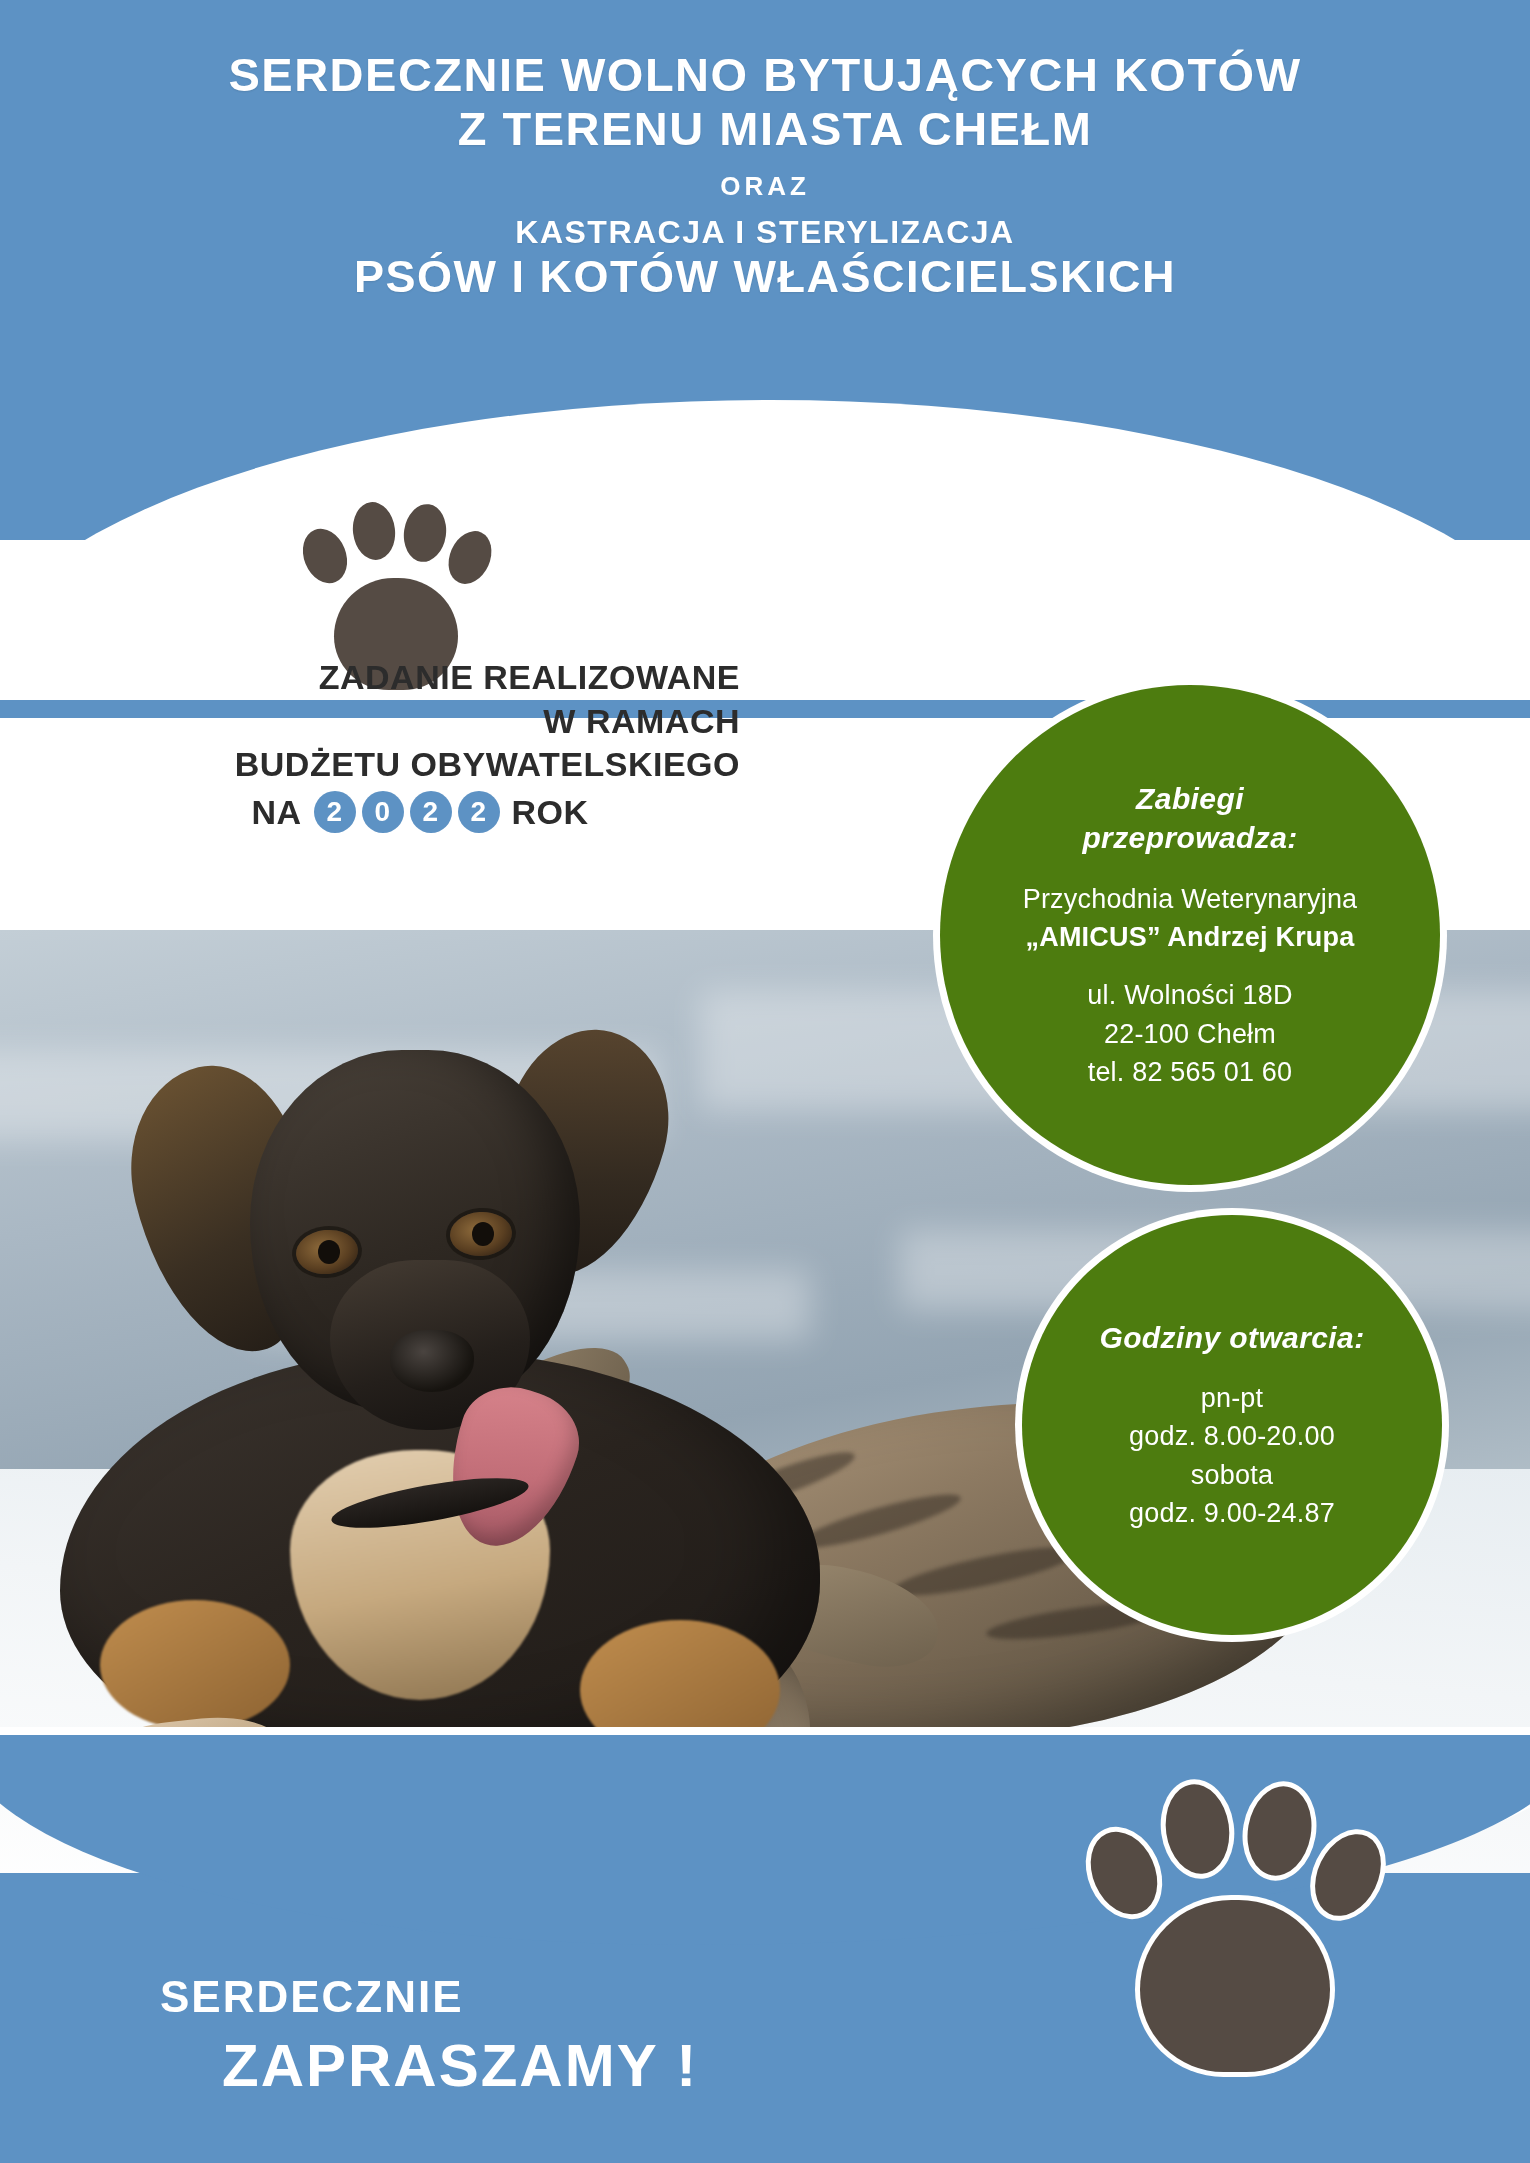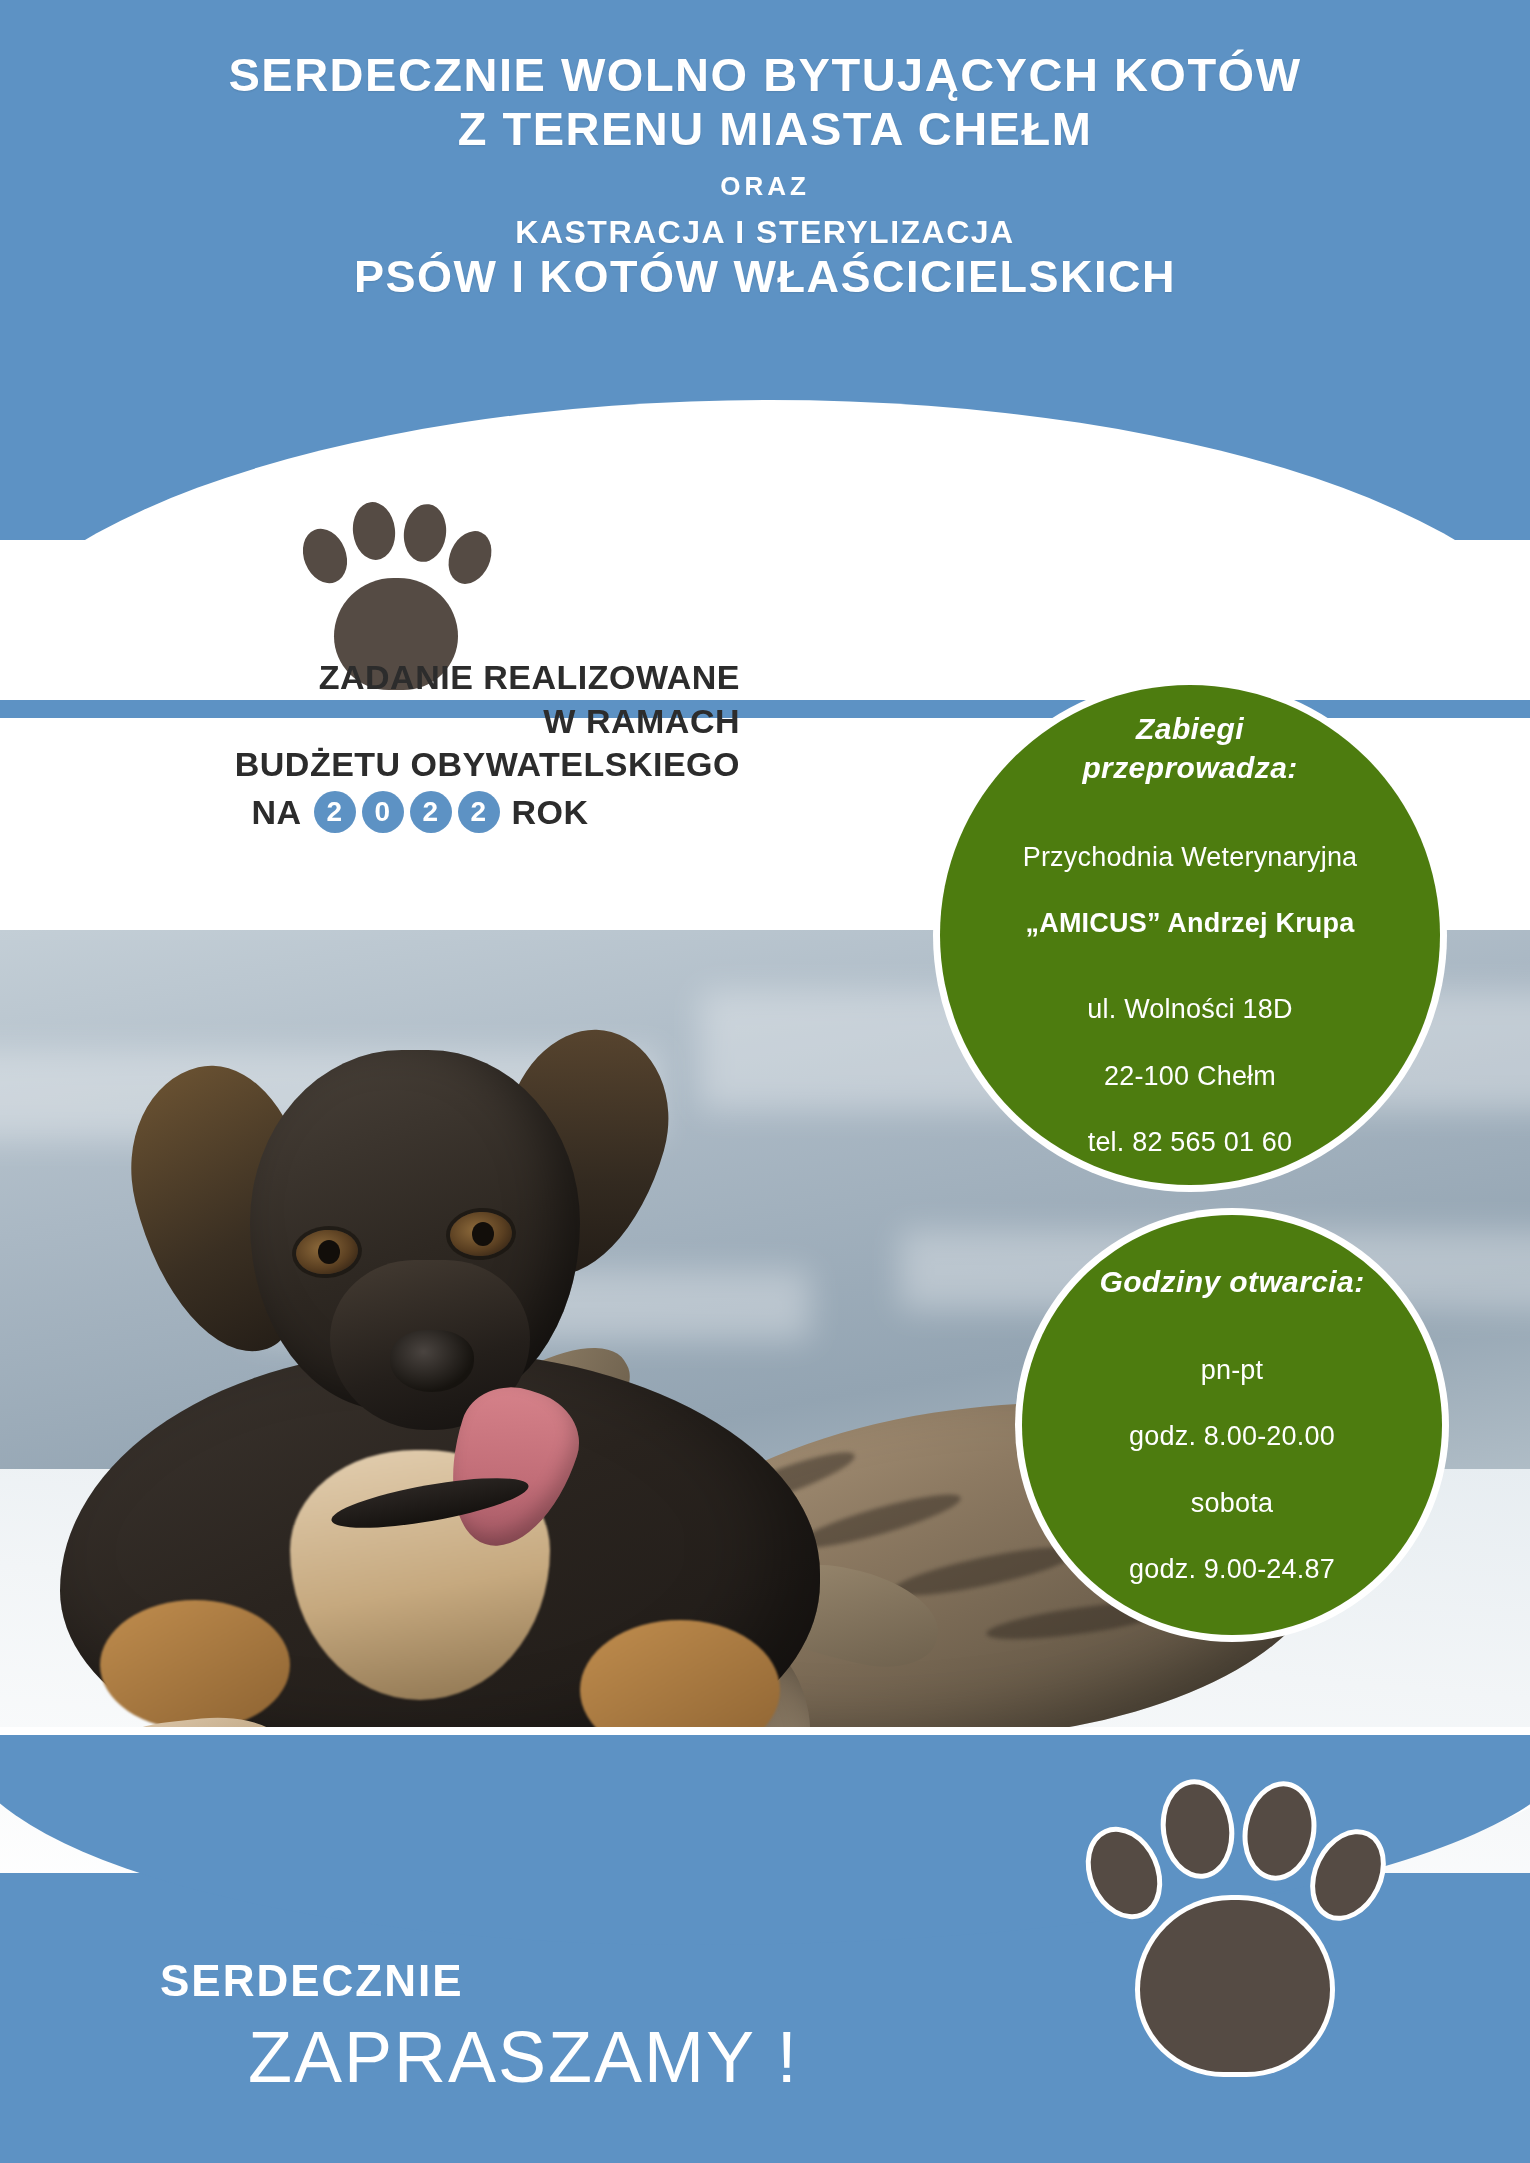--- a/index.html
+++ b/index.html
@@ -347,21 +347,20 @@
     font-style: italic;
     font-weight: bold;
     line-height: 1.32;
     margin-bottom: 22px;
     letter-spacing: 0.4px;
   }
   .circ-line {
     font-size: 27px;
     line-height: 1.42;
     letter-spacing: 0.2px;
-    margin-top: 28px;
   }
   .circ-line.bold { font-weight: bold; }
   .circ-gap { height: 20px; }
 
   
   .footer-band {
     position: absolute;
     left: 0;
     bottom: 0;
     width: 1530px;
@@ -396,25 +395,25 @@
     z-index: 9;
     color: #ffffff;
   }
   .f1 {
     font-size: 44px;
     font-weight: bold;
     letter-spacing: 2px;
     line-height: 1.32;
   }
   .f2 {
-    font-size: 72px;
-    font-weight: normal;
+    font-size: 60px;
+    font-weight: bold;
     letter-spacing: 2px;
     line-height: 1.32;
-    margin-left: 88px;
+    margin-left: 62px;
   }
 </style>
 </head>
 <body>
 
 <div class="poster">
 
   <div class="header-band"></div>
   <div class="header-curve-inner"></div>
   <div class="header-curve"></div>

